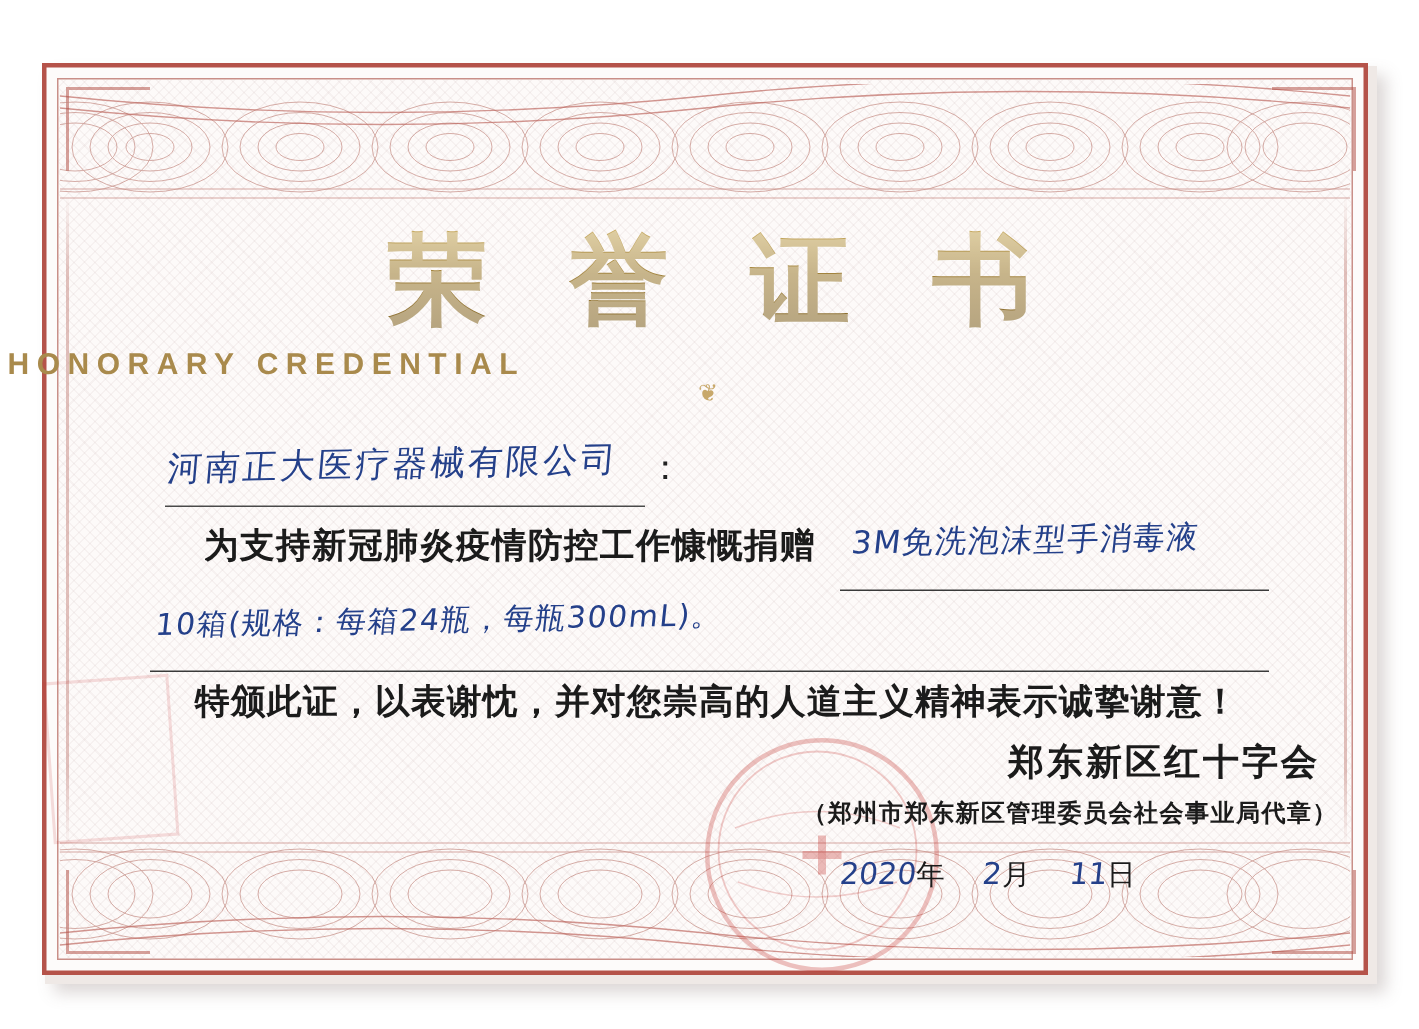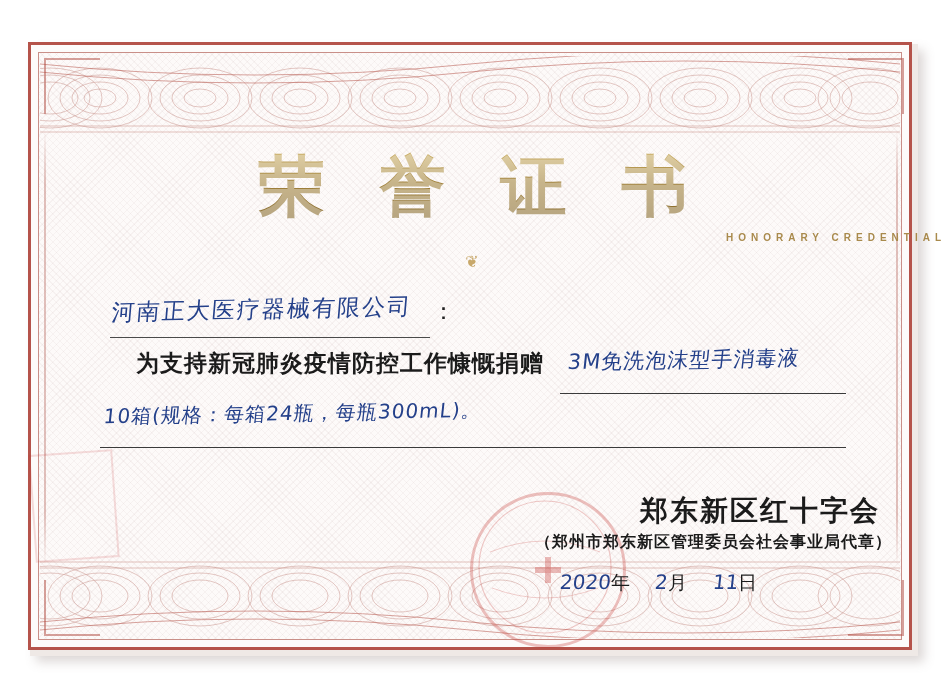--- a/index.html
+++ b/index.html
@@ -115,23 +115,23 @@
     background-clip: text;
     -webkit-text-fill-color: transparent;
     text-shadow: 0 1px 0 rgba(255,255,255,0.4);
   }
 
   .title-en {
     position: absolute;
     left: 0;
     top: 232px;
     width: 946px;
-    text-align: right;
+    text-align: left;
     font-family: "Liberation Sans", sans-serif;
-    font-size: 10px;
+    font-size: 20px;
     letter-spacing: 5px;
     text-indent: 5px;
     color: #a98a4c;
     font-weight: 600;
   }
 
   .ornament {
     position: absolute;
     left: 0;
     top: 252px;
@@ -250,21 +250,21 @@
     margin-left: 10px;
   }
 
   .issuer {
     position: absolute;
     left: 0;
     top: 492px;
     width: 880px;
     text-align: right;
     font-family: "DejaVu Serif", serif;
-    font-size: 28px;
+    font-size: 24px;
     font-weight: 700;
     color: #1b1b1b;
     letter-spacing: 2px;
   }
   .issuer-sub {
     position: absolute;
     left: 0;
     top: 532px;
     width: 892px;
     text-align: right;
@@ -478,20 +478,23 @@
       <span class="printed lead">为支持新冠肺炎疫情防控工作慷慨捐赠</span>
       <span class="hand fill">3M免洗泡沫型手消毒液</span>
       <div class="rule"></div>
     </div>
 
     <div class="row3">
       <span class="hand fill">10箱(规格：每箱24瓶，每瓶300mL)。</span>
       <div class="rule"></div>
     </div>
 
+    <div class="row4">
+      <span class="printed">特颁此证，以表谢忱，并对您崇高的人道主义精神表示诚挚谢意！</span>
+    </div>
 
   </div>
 
   <div class="seal-side"></div>
 
   <div class="seal-main"></div>
   <div class="seal-text-ring">
     <svg width="150" height="150" viewBox="0 0 150 150" xmlns="http://www.w3.org/2000/svg">
       <circle cx="75" cy="75" r="66" fill="none" stroke="#c43430" stroke-width="1.2" opacity="0.5"></circle>
       <g stroke="#c43430" stroke-width="1" opacity="0.45" fill="none">

